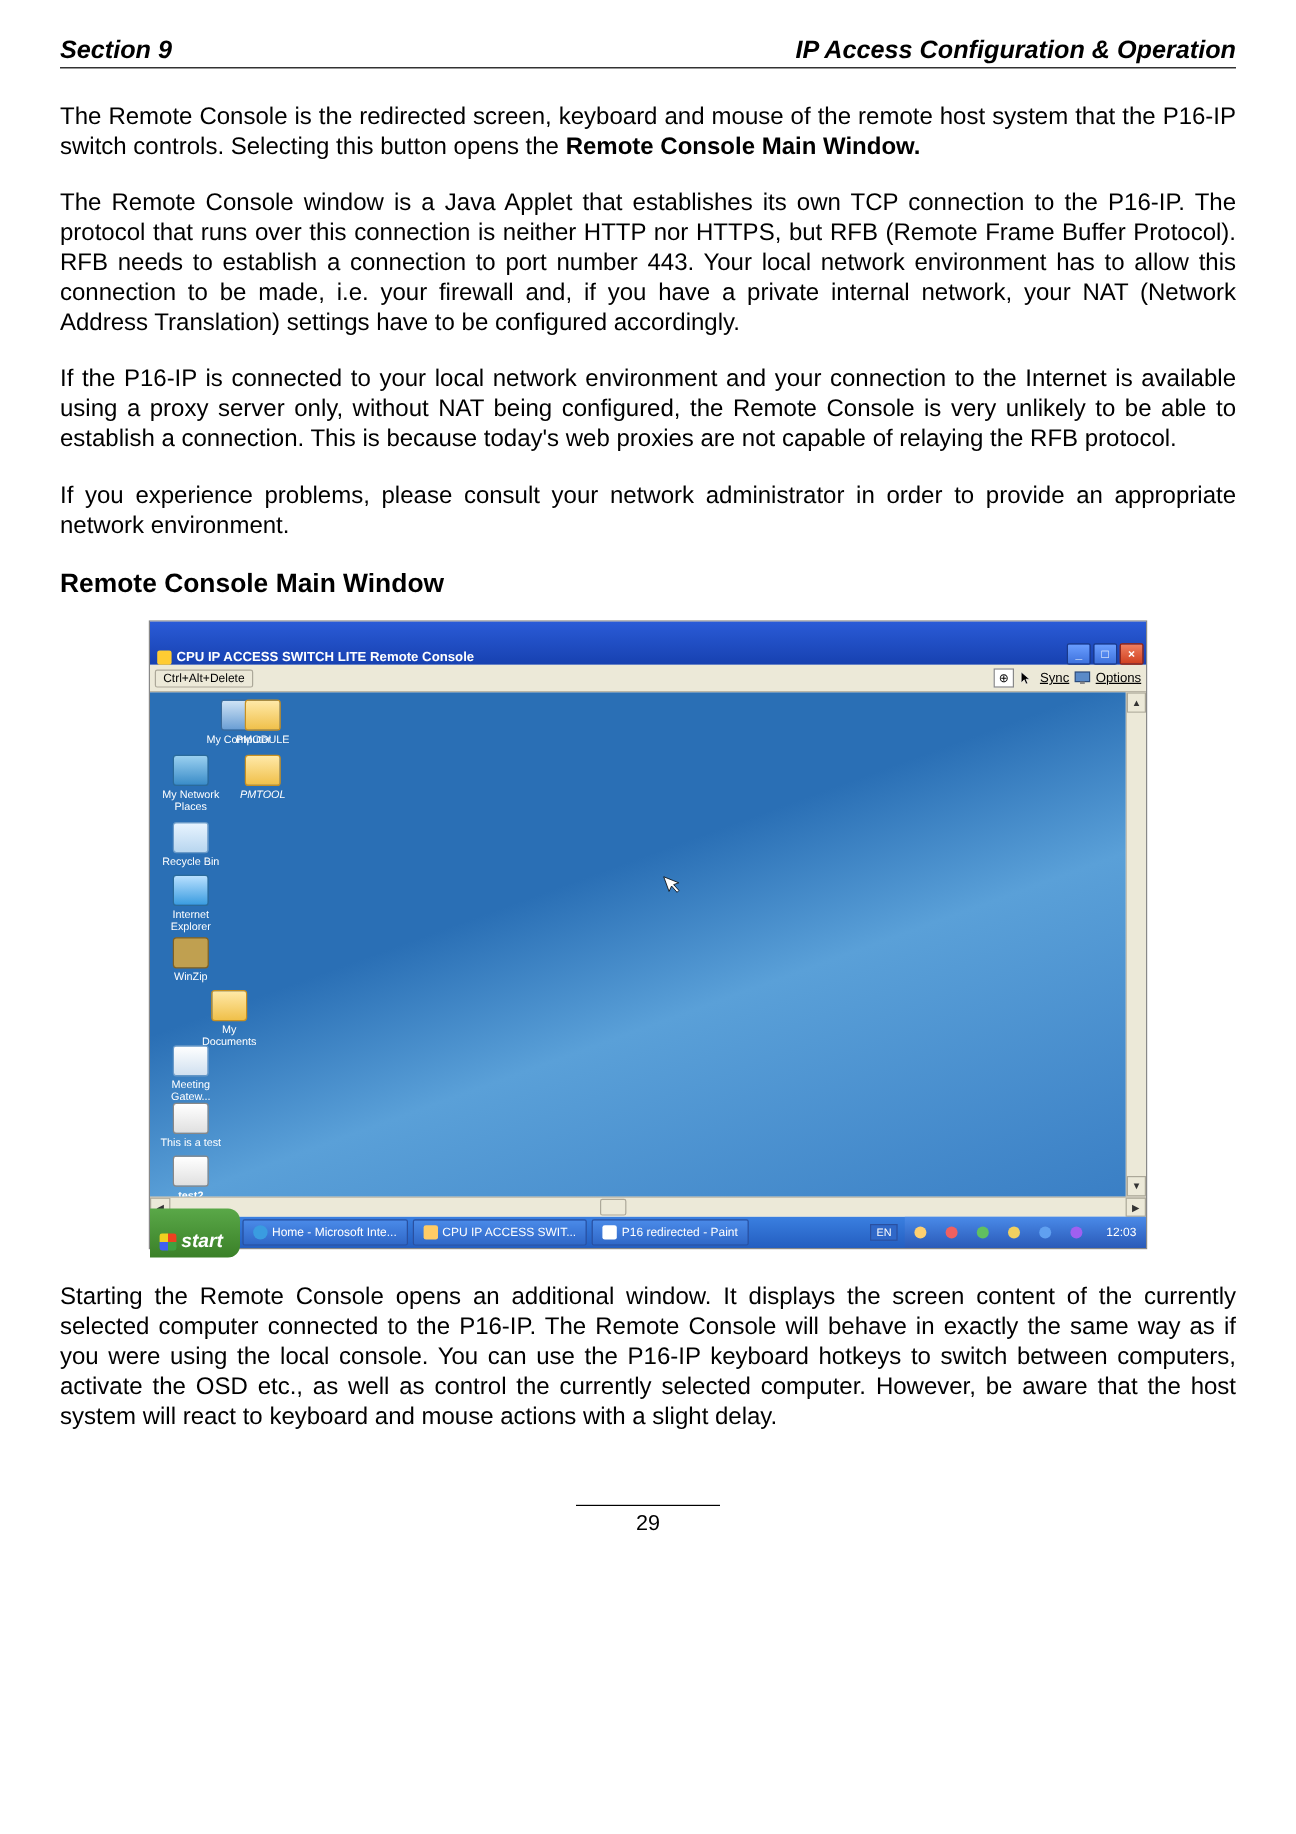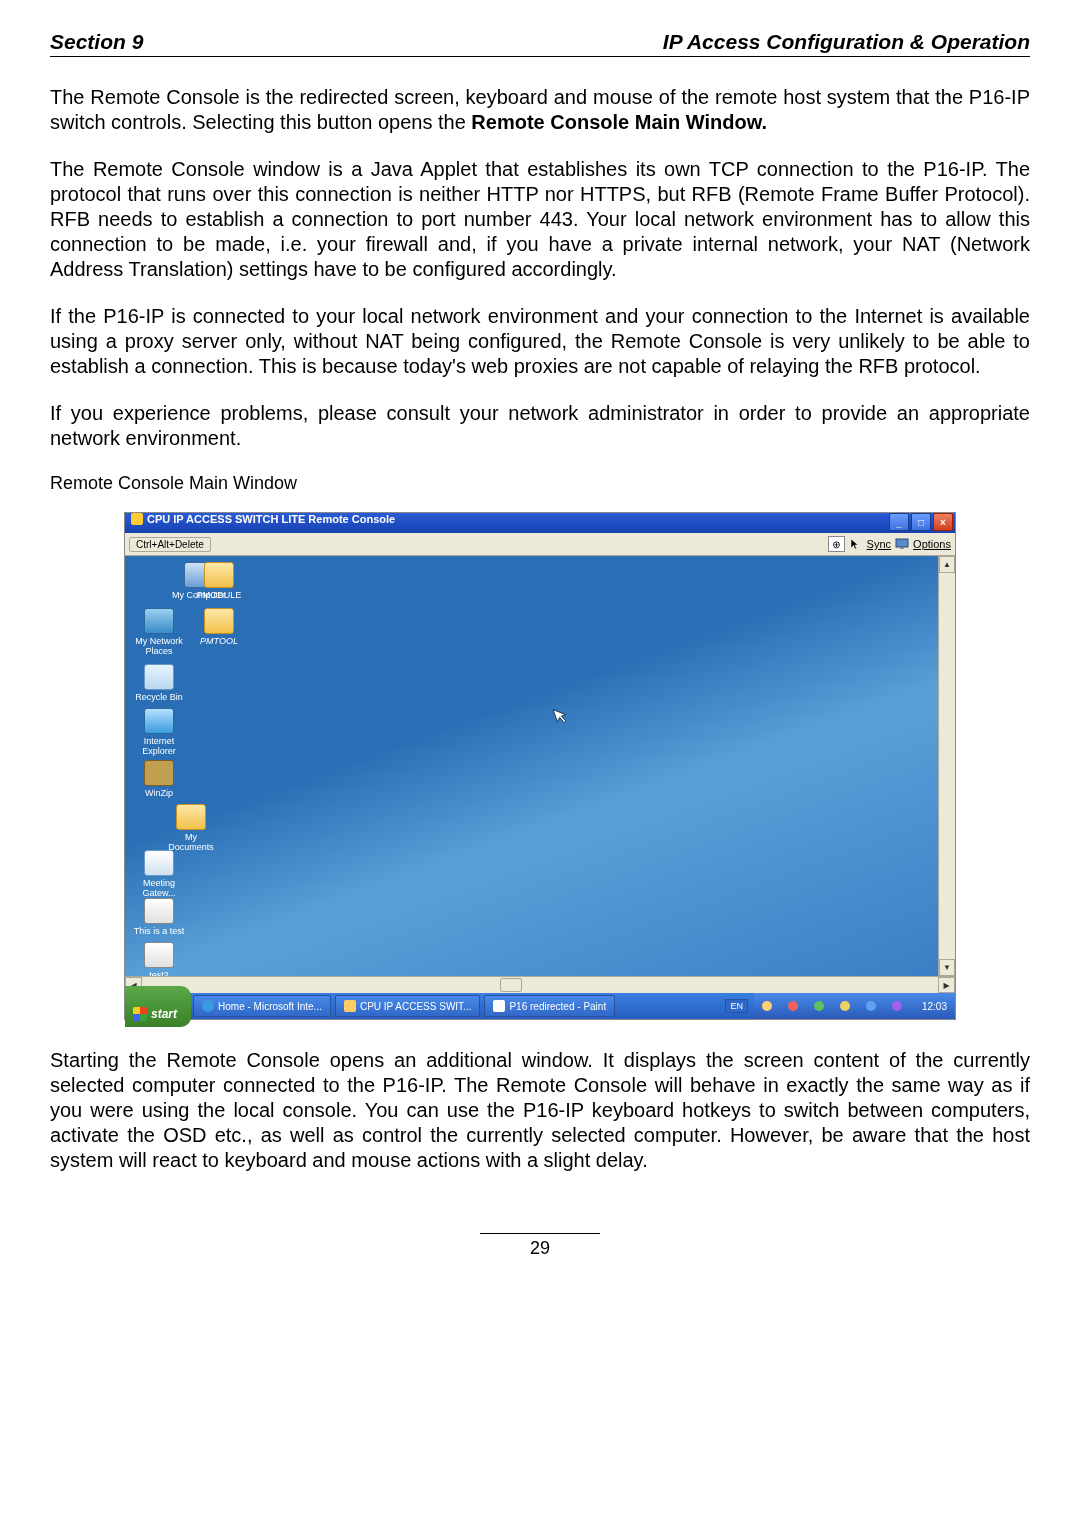--- a/index.html
+++ b/index.html
@@ -26,22 +26,22 @@
     font-size: 21px;
   }
   .para {
     font-size: 20px;
     line-height: 1.25;
     margin: 0 0 22px 0;
     text-align: justify;
   }
   .bold { font-weight: bold; }
   .h2 {
-    font-size: 18px;
-    font-weight: normal;
+    font-size: 22px;
+    font-weight: bold;
     margin: 10px 0 18px 0;
   }
   .page-num {
     text-align: center;
     border-top: 1px solid #000;
     margin: 60px auto 0 auto;
     width: 120px;
     padding-top: 4px;
     font-size: 18px;
   }
@@ -52,23 +52,23 @@
     margin: 0 auto 28px auto;
     border: 1px solid #888;
     background: #fff;
     font-family: Tahoma, Arial, sans-serif;
     font-size: 10px;
   }
   .titlebar {
     background: linear-gradient(#2a5bd7, #1741b0);
     color: #fff;
     display: flex;
-    align-items: flex-start;
+    align-items: flex-end;
     height: 20px;
-    padding: 0 2px 0 6px;
+    padding: 16px 2px 0 6px;
   }
   .titlebar .ticon {
     width: 12px; height: 12px;
     background: #ffcc33;
     border-radius: 2px;
     margin-right: 4px;
   }
   .titlebar .ttext { flex: 1; font-weight: bold; font-size: 11px; }
   .winbtns { display: flex; gap: 2px; }
   .winbtn {
@@ -170,21 +170,21 @@
     height: 26px;
     background: linear-gradient(#3a7fe0,#245ec0);
     display: flex; align-items: center;
     color:#fff; font-size:10px;
   }
   .startbtn {
     background: linear-gradient(#5aa848,#3a8028);
     height: 100%;
     display:flex; align-items:center;
     padding: 15px 14px 0 8px;
-    font-weight:bold; font-style:italic; font-size:12px;
+    font-weight:bold; font-style:italic; font-size:16px;
     border-radius: 0 10px 10px 0;
     gap:4px;
   }
   .startflag { width:14px; height:14px; background:conic-gradient(#f04020 0 25%, #40a040 0 50%, #4060f0 0 75%, #f0d020 0); border-radius:2px;}
   .taskbtn {
     background: linear-gradient(#4a8ae8,#3068c8);
     border:1px solid #2a50a0;
     border-radius:2px;
     height:20px; margin:0 2px;
     display:flex; align-items:center; gap:4px;
@@ -294,21 +294,21 @@
           <div>My Documents</div>
         </div>
         <div class="dicon" style="top:294px; left:6px;">
           <div class="glyph g-paint"></div>
           <div>Meeting Gatew...</div>
         </div>
         <div class="dicon" style="top:342px; left:6px;">
           <div class="glyph g-txt"></div>
           <div>This is a test</div>
         </div>
-        <div class="dicon" style="top:386px; left:6px;">
+        <div class="dicon" style="top:386px; left:6px;font-weight:bold;">
           <div class="glyph g-txt"></div>
           <div>test2</div>
         </div>
         <div class="remote-cursor">
           <svg width="14" height="18" viewBox="0 0 14 18">
               <path d="M1 1 L1 14 L4.5 10.5 L7 17 L9 16 L6.5 10 L11 10 Z" fill="#fff" stroke="#000" stroke-width="0.6"></path>
             </svg>
         </div>
       </div>
       <div class="vscroll">

